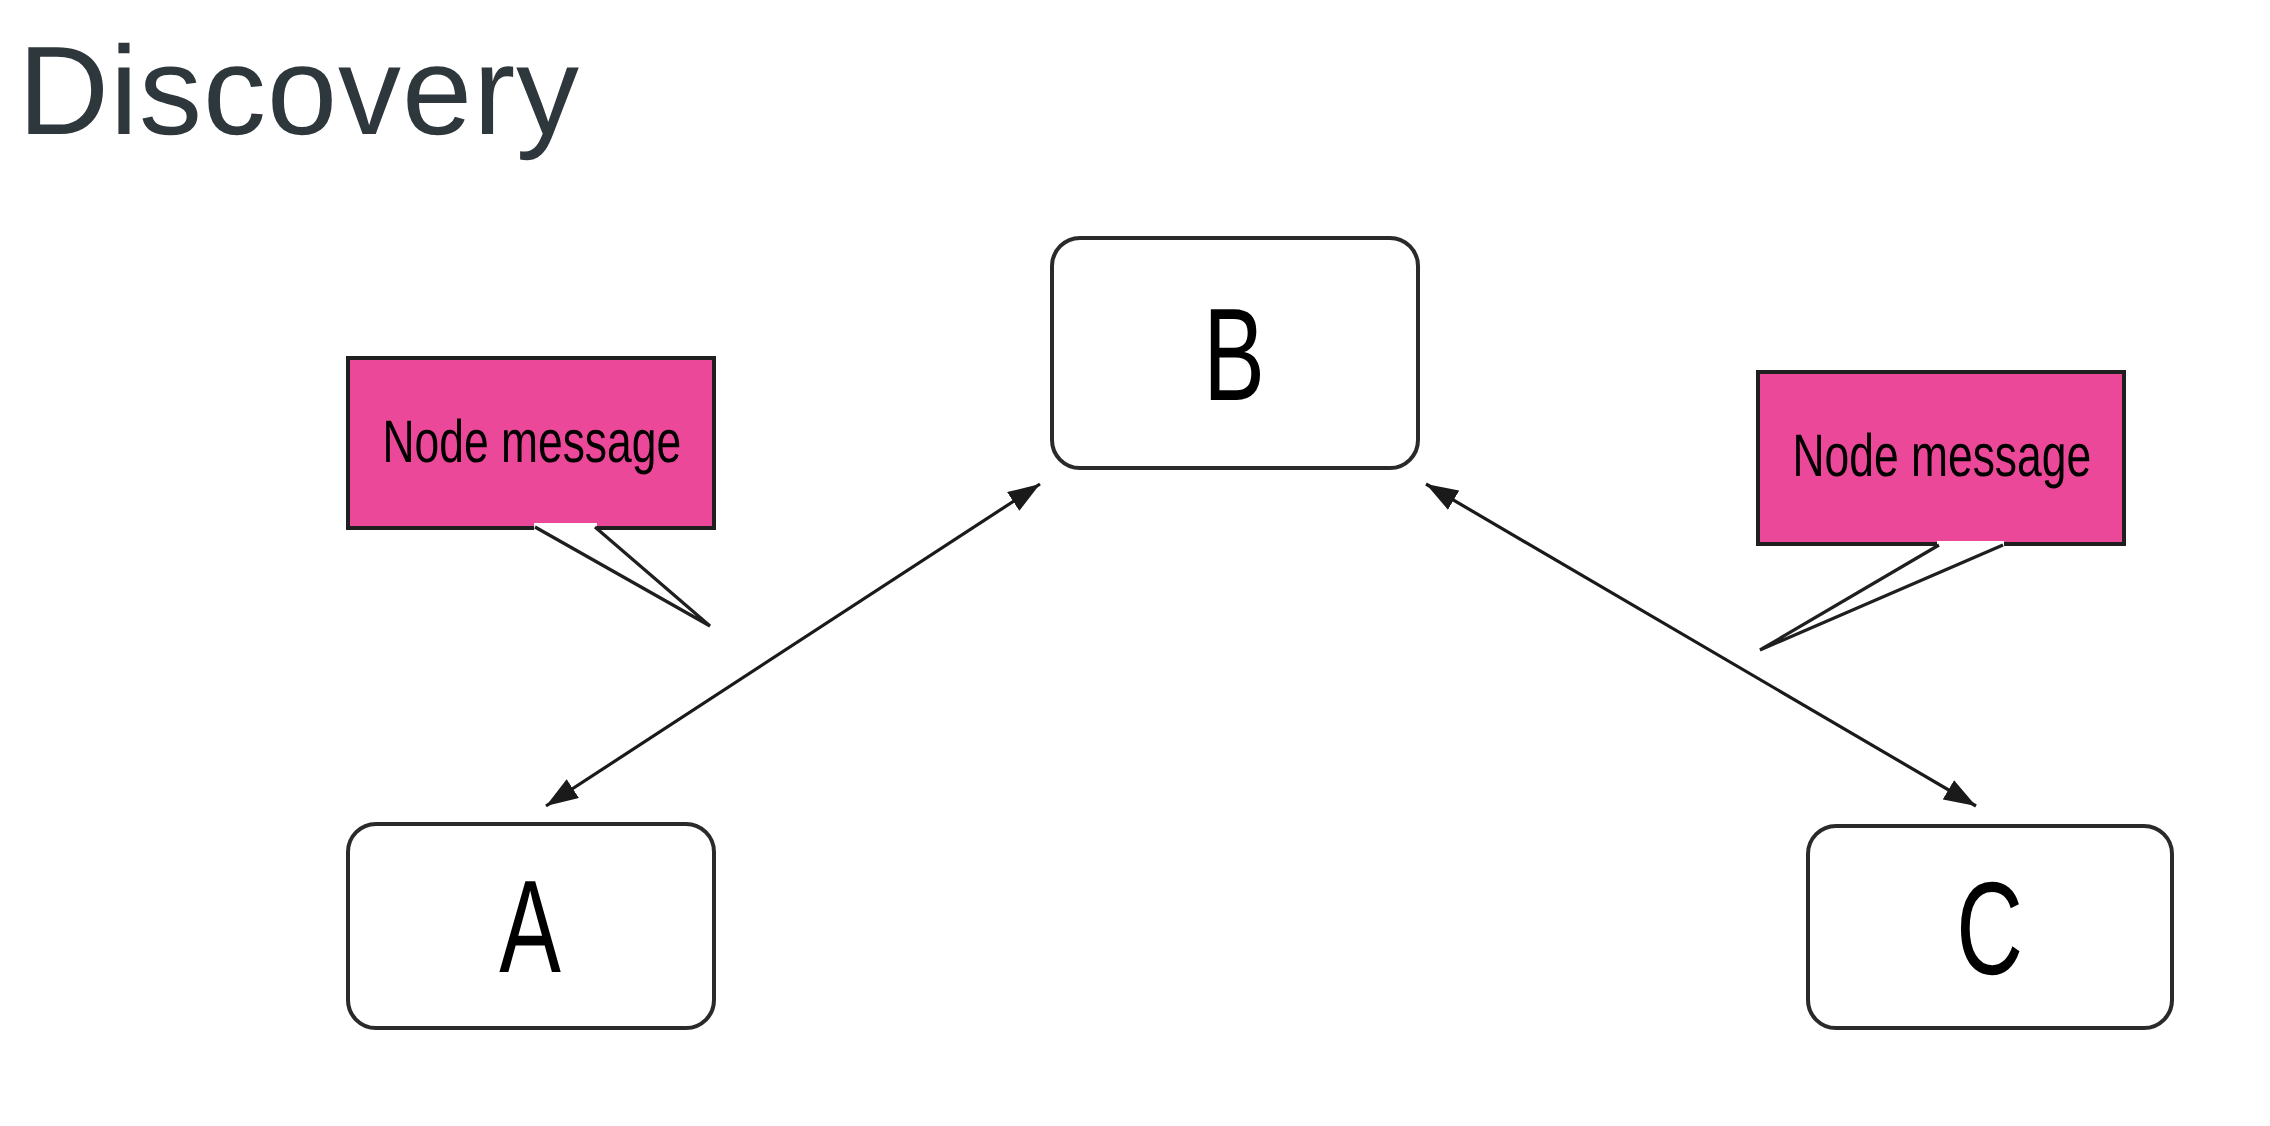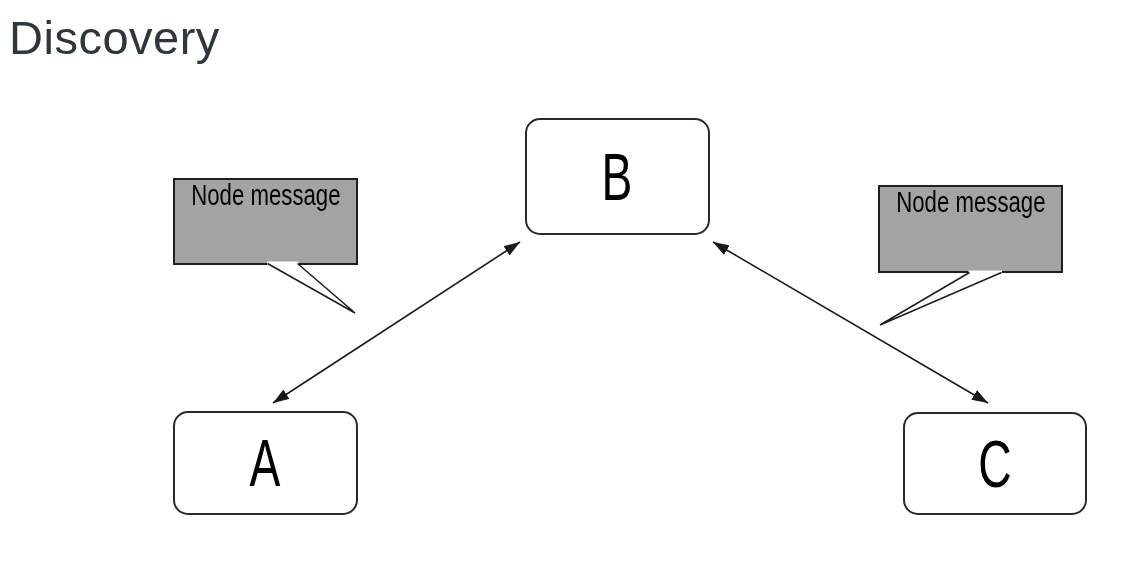--- a/index.html
+++ b/index.html
@@ -13,21 +13,21 @@
     height: 563px;
     background: #ffffff;
     overflow: hidden;
     font-family: "Liberation Sans", sans-serif;
   }
   .page-title {
     position: absolute;
     left: 9px;
     top: 10px;
     margin: 0;
-    font-size: 47px;
+    font-size: 63px;
     font-weight: 400;
     letter-spacing: 0.5px;
     color: #2e373b;
     font-family: "Liberation Sans", sans-serif;
   }
   .node {
     position: absolute;
     background: #ffffff;
     border: 2px solid #2a2a2a;
     border-radius: 15px;
@@ -42,24 +42,24 @@
     color: #000000;
     transform: scaleX(0.70);
     line-height: 1;
   }
   .node-a { left: 173px; top: 411px; width: 185px; height: 104px; }
   .node-b { left: 525px; top: 118px; width: 185px; height: 117px; }
   .node-c { left: 903px; top: 412px; width: 184px; height: 103px; }
 
   .callout {
     position: absolute;
-    background: #a3a3a3;
+    background: #ec4899;
     border: 2px solid #1f1f1f;
     display: flex;
-    align-items: flex-start;
+    align-items: center;
     justify-content: center;
     box-sizing: border-box;
     z-index: 1;
   }
   .callout-text {
     font-size: 30px;
     font-weight: 500;
     color: #000000;
     transform: scaleX(0.74);
     white-space: nowrap;

